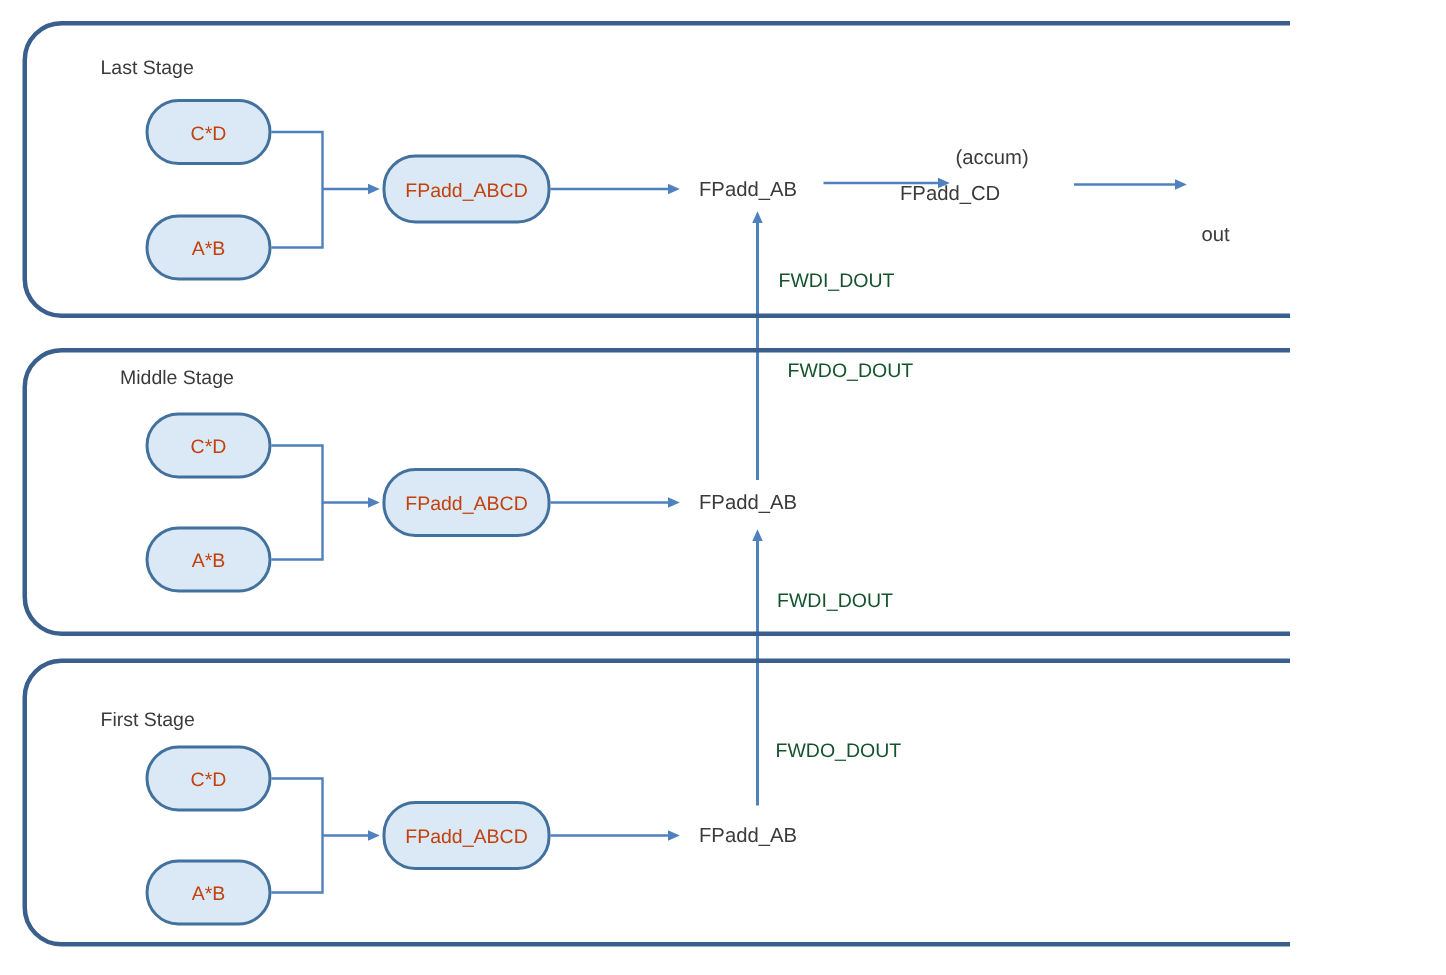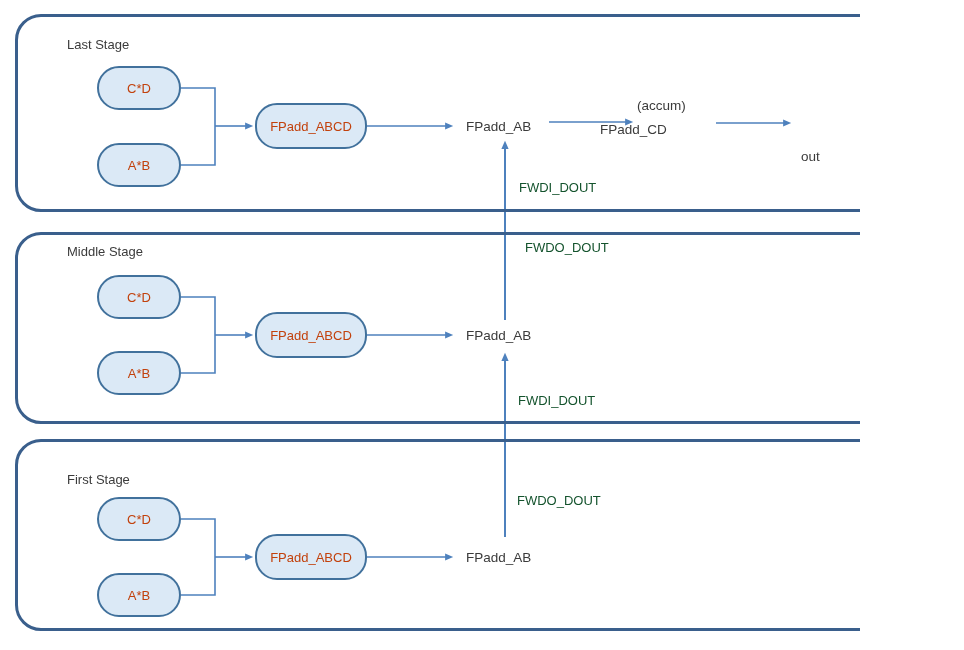--- a/index.html
+++ b/index.html
@@ -105,21 +105,21 @@
 
     <line x1="505" y1="537" x2="505" y2="360" stroke="#4E81BD" stroke-width="2" marker-end="url(#arrow)"></line>
     <line x1="505" y1="320" x2="505" y2="148" stroke="#4E81BD" stroke-width="2" marker-end="url(#arrow)"></line>
   </svg>
 
   <div class="stage" style="top:14px; height:198px;"></div>
   <div class="stage" style="top:232px; height:192px;"></div>
   <div class="stage" style="top:439px; height:192px;"></div>
 
   <div class="stage-title" style="left:67px; top:37px;">Last Stage</div>
-  <div class="stage-title" style="left:67px; top:244px;">Middle Stage</div>
+  <div class="stage-title" style="left:80px; top:244px;">Middle Stage</div>
   <div class="stage-title" style="left:67px; top:472px;">First Stage</div>
 
   <div class="node-box" style="left:97px; top:66px; width:84px; height:44px;">C*D</div>
   <div class="node-box" style="left:97px; top:143px; width:84px; height:44px;">A*B</div>
   <div class="node-box" style="left:255px; top:103px; width:112px; height:46px;">FPadd_ABCD</div>
   <div class="txt-node" style="left:466px; top:126px;">FPadd_AB</div>
   <div class="txt-node" style="left:637px; top:105px;">(accum)</div>
   <div class="txt-node" style="left:600px; top:129px;">FPadd_CD</div>
   <div class="txt-node" style="left:801px; top:112px;margin-top:44px;">out</div>
   <div class="wire-label" style="left:519px; top:187px;">FWDI_DOUT</div>

